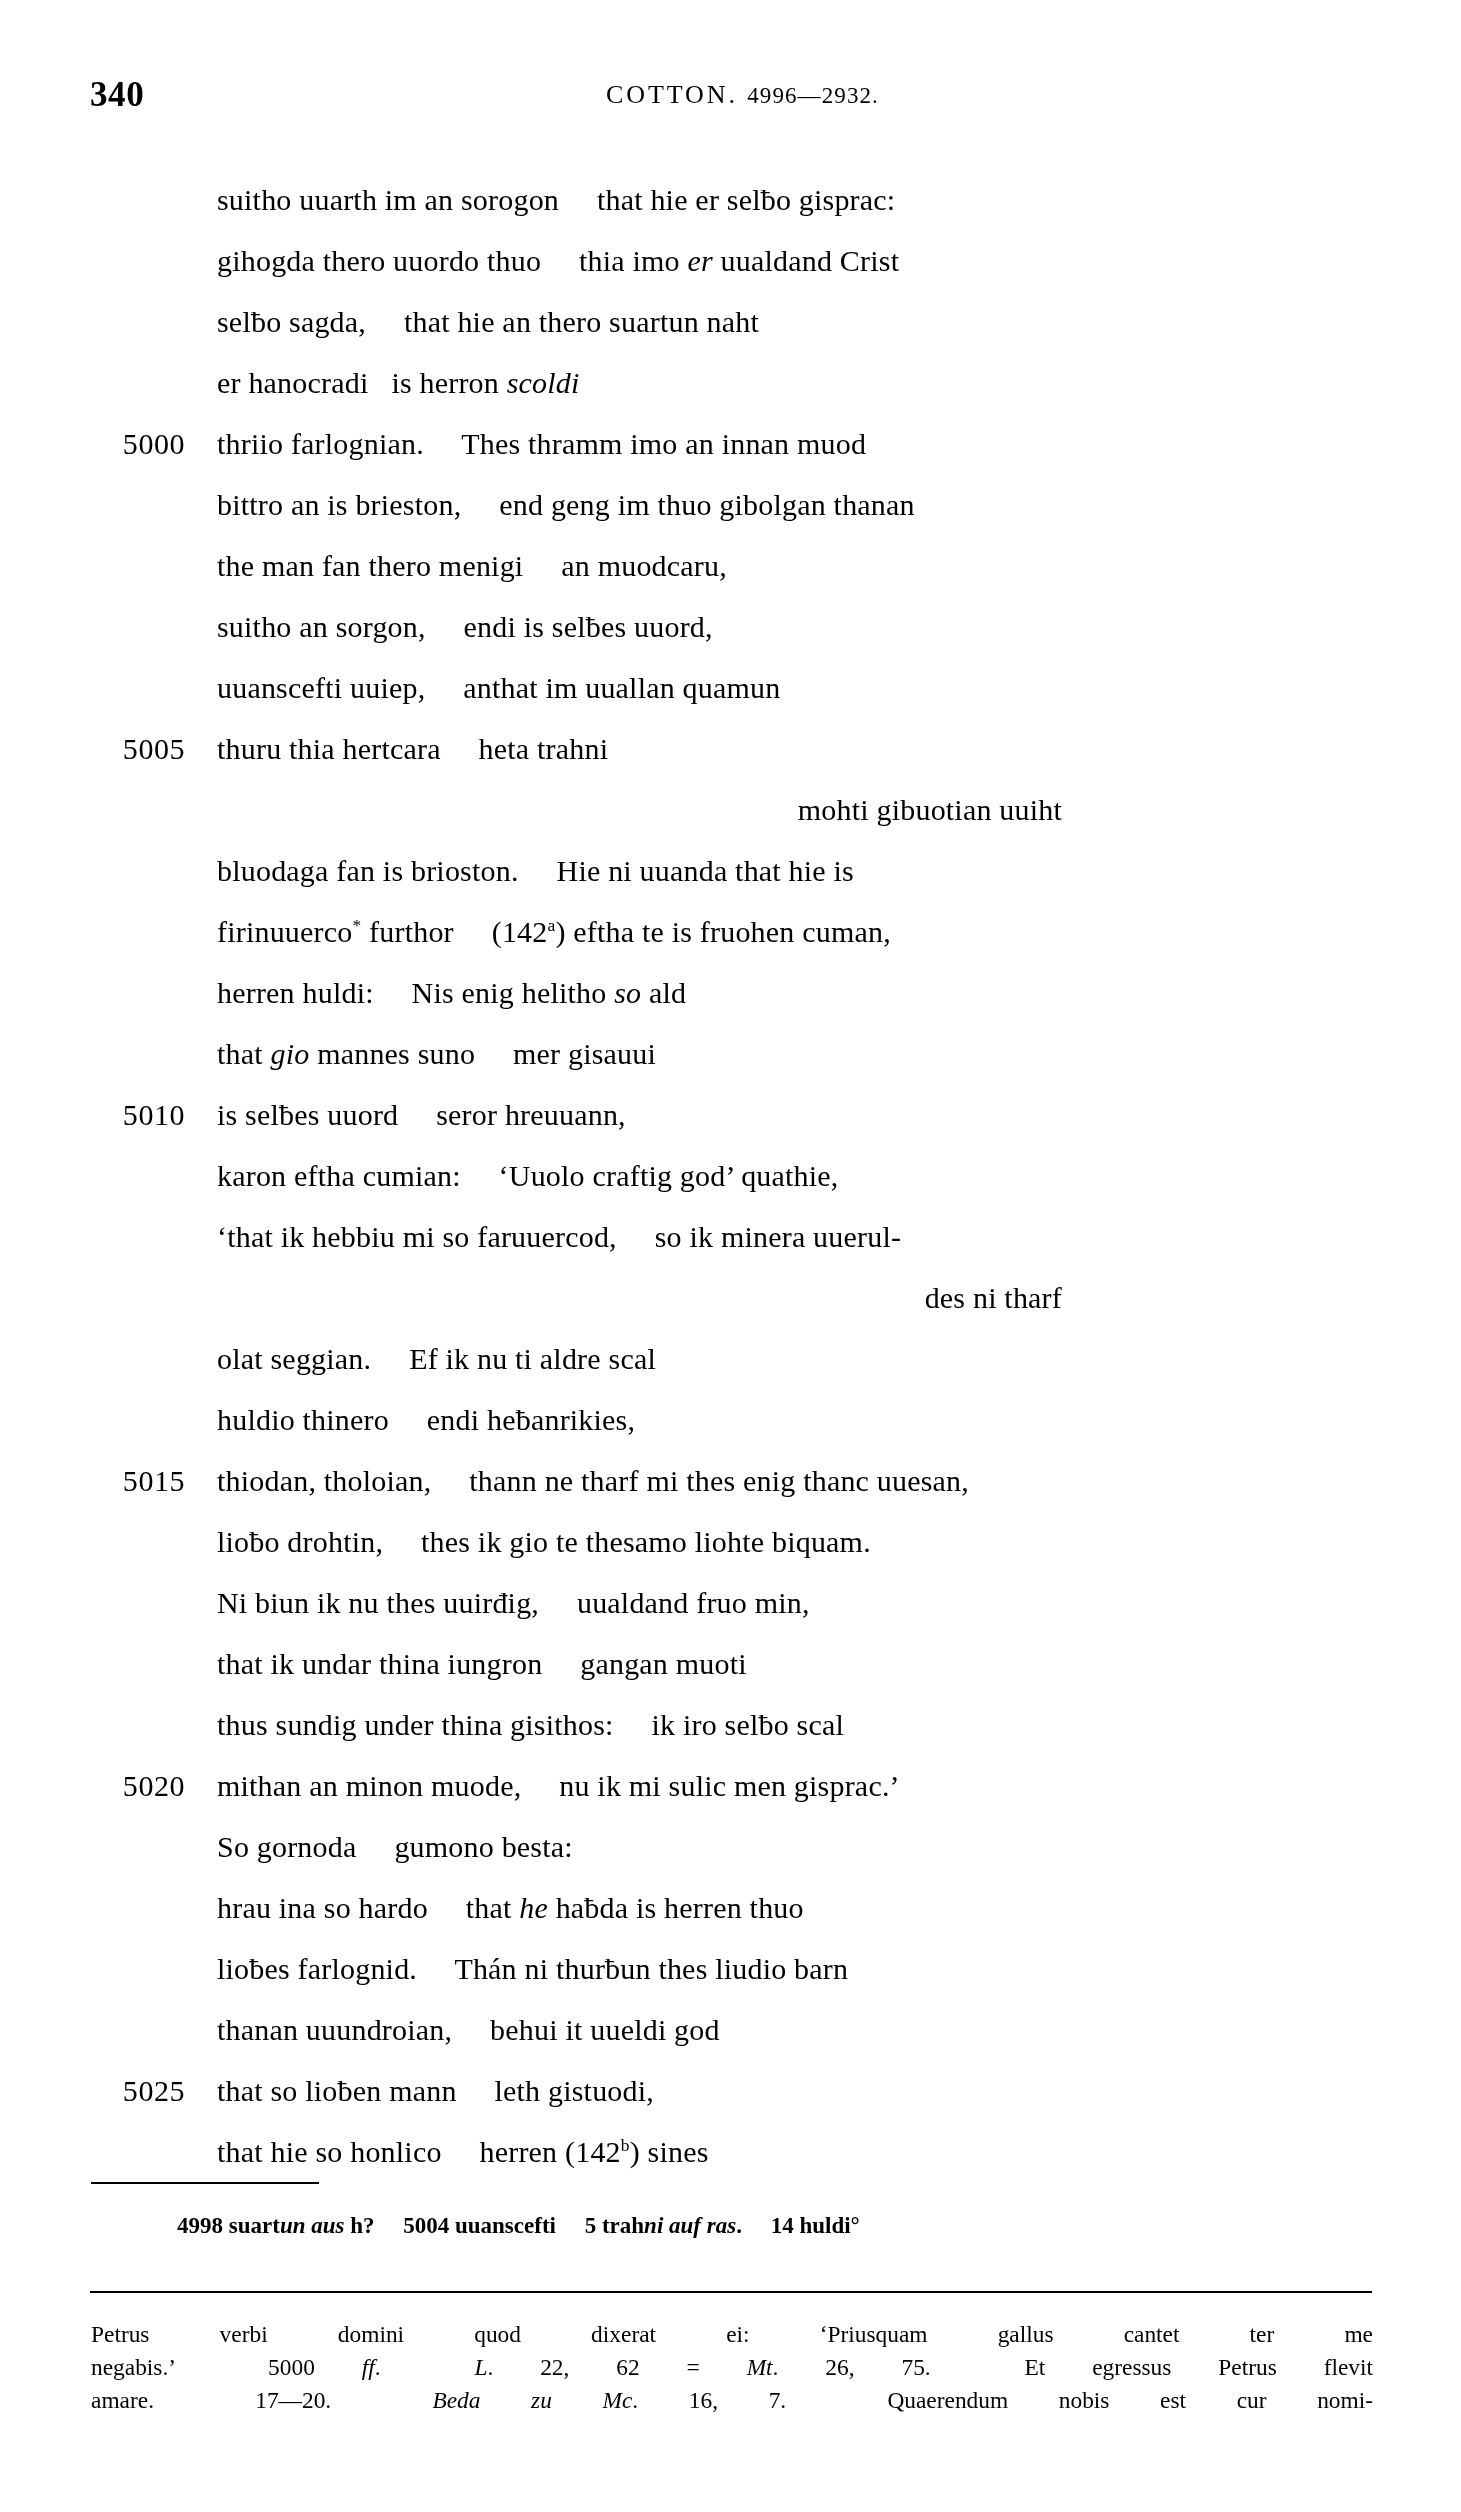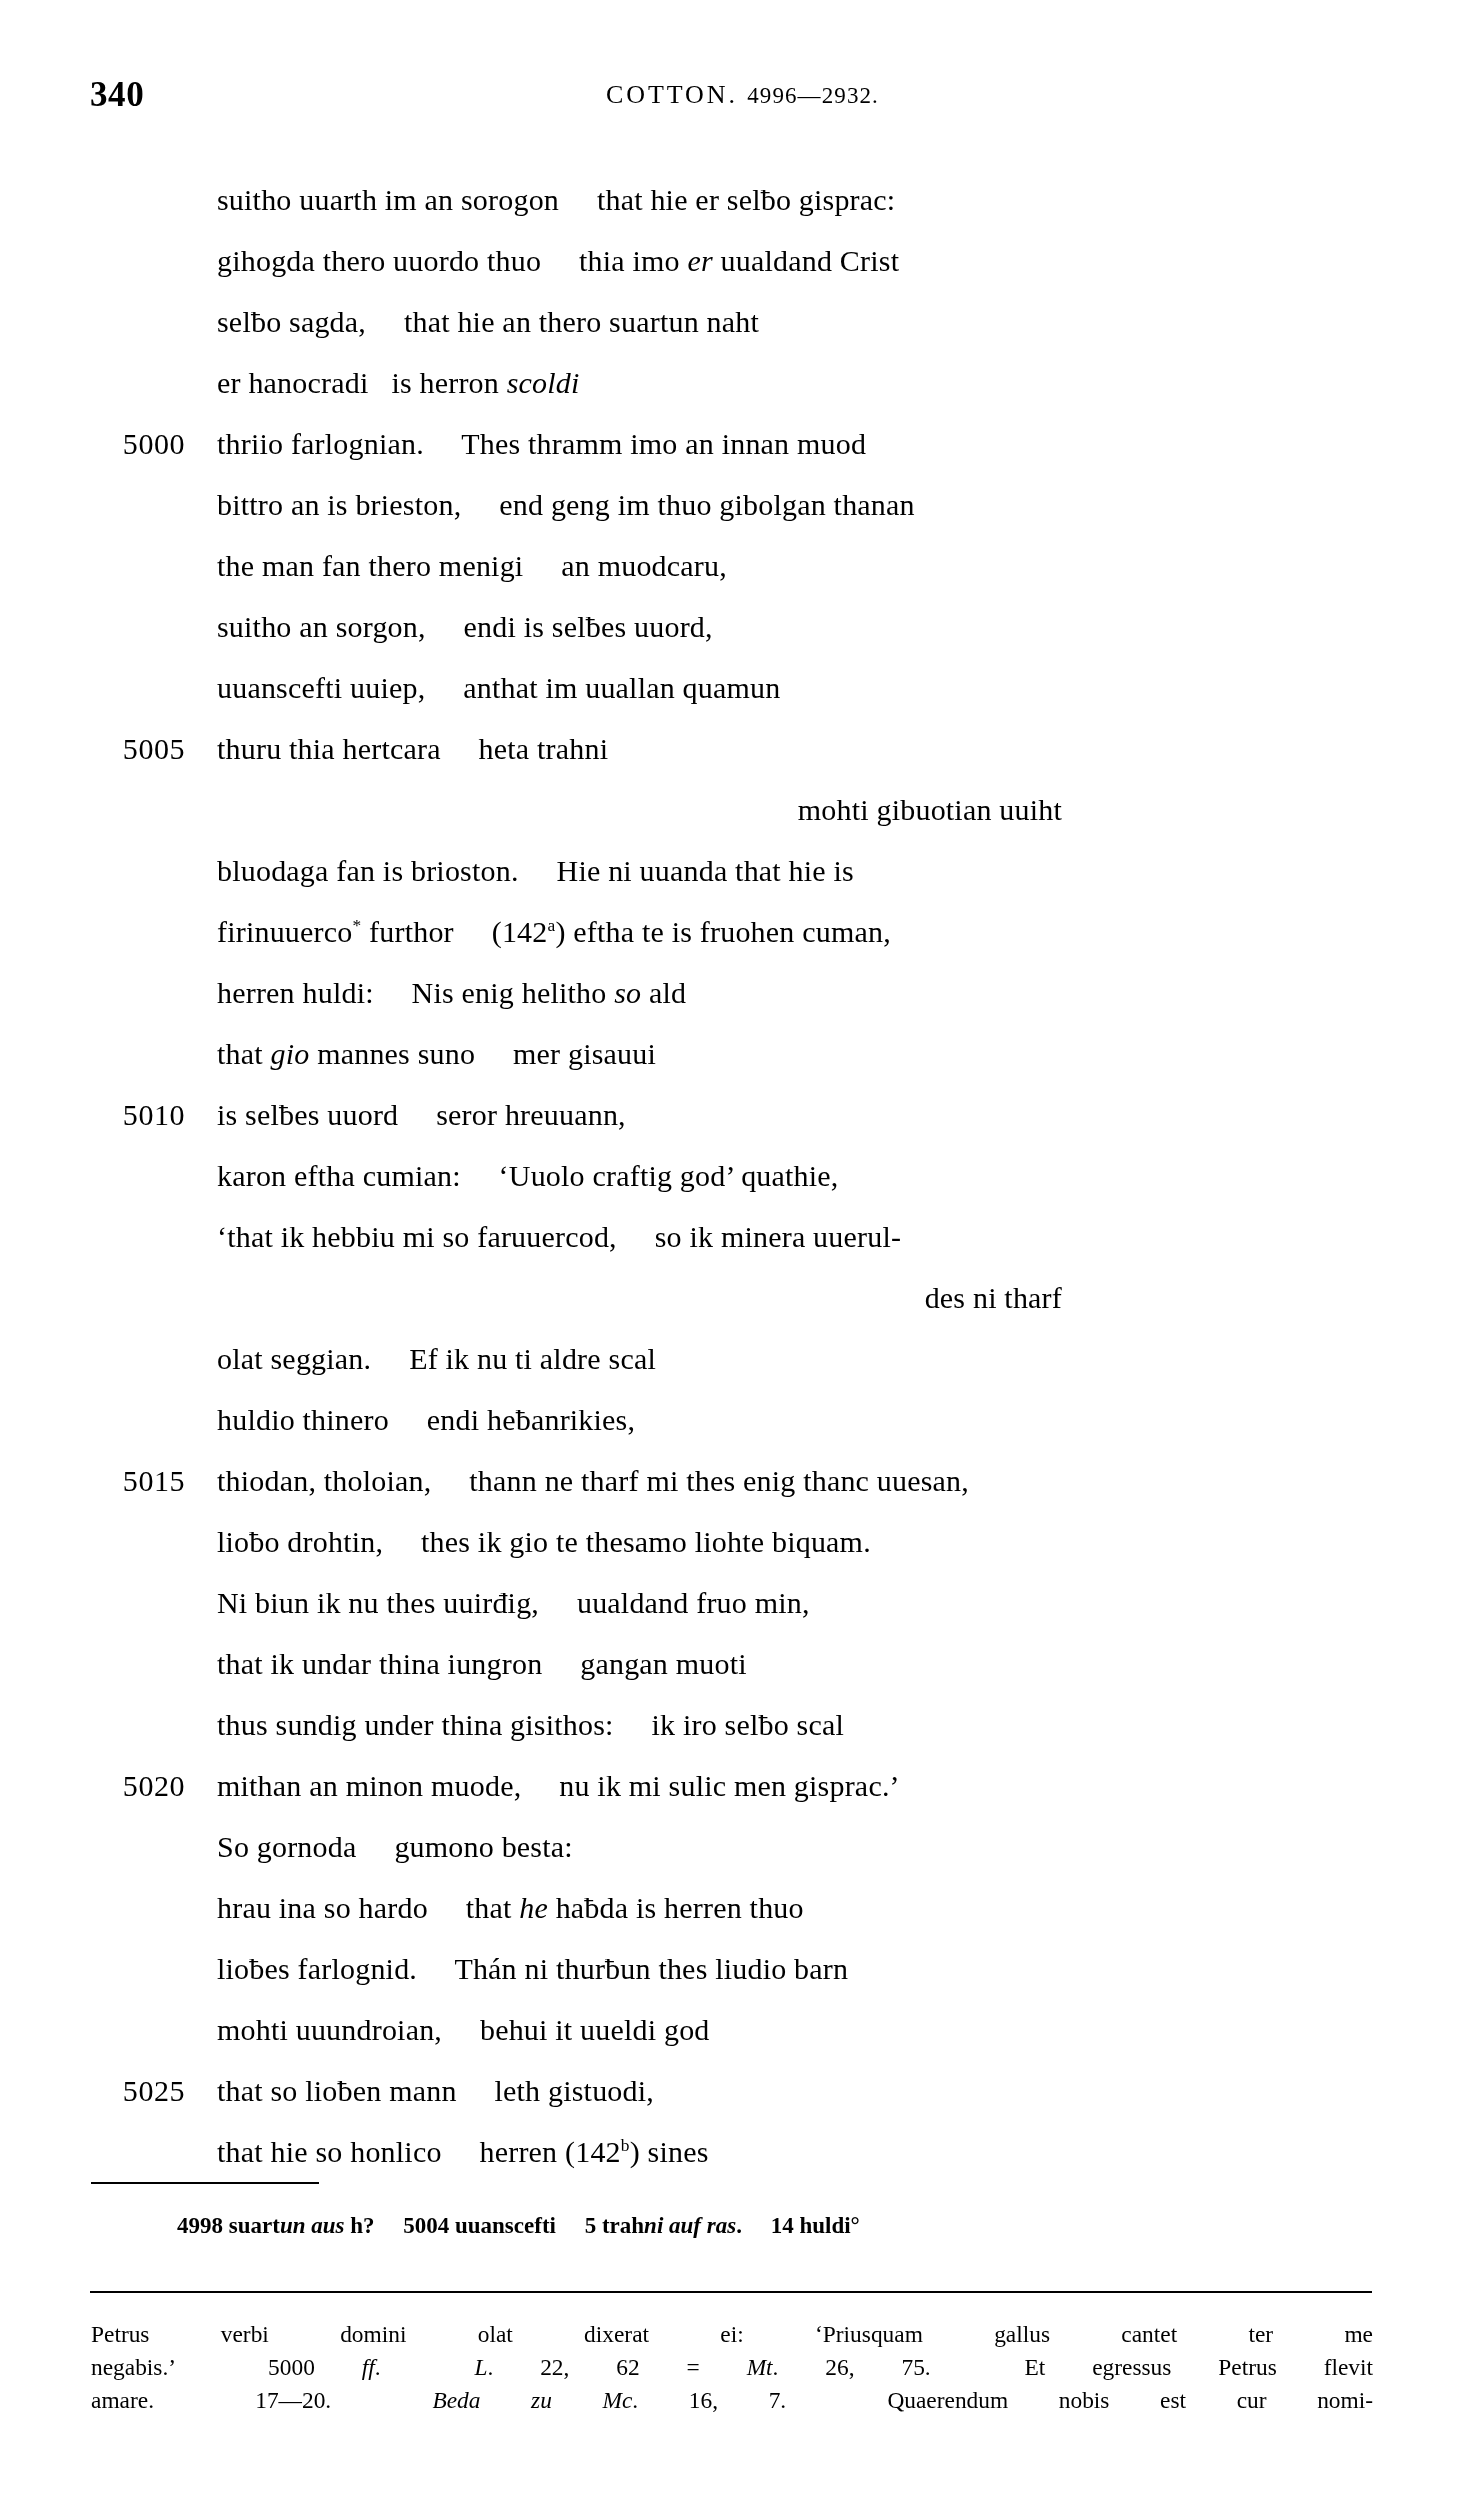--- a/index.html
+++ b/index.html
@@ -192,32 +192,32 @@
       <div class="vline"><span class="vnum"></span><span class="vtext">huldio thinero  endi heƀanrikies,</span></div>
       <div class="vline"><span class="vnum">5015</span><span class="vtext">thiodan, tholoian,  thann ne tharf mi thes enig thanc uuesan,</span></div>
       <div class="vline"><span class="vnum"></span><span class="vtext">lioƀo drohtin,  thes ik gio te thesamo liohte biquam.</span></div>
       <div class="vline"><span class="vnum"></span><span class="vtext">Ni biun ik nu thes uuirđig,  uualdand fruo min,</span></div>
       <div class="vline"><span class="vnum"></span><span class="vtext">that ik undar thina iungron  gangan muoti</span></div>
       <div class="vline"><span class="vnum"></span><span class="vtext">thus sundig under thina gisithos:  ik iro selƀo scal</span></div>
       <div class="vline"><span class="vnum">5020</span><span class="vtext">mithan an minon muode,  nu ik mi sulic men gisprac.’</span></div>
       <div class="vline"><span class="vnum"></span><span class="vtext">So gornoda  gumono besta:</span></div>
       <div class="vline"><span class="vnum"></span><span class="vtext">hrau ina so hardo  that <i>he</i> haƀda is herren thuo</span></div>
       <div class="vline"><span class="vnum"></span><span class="vtext">lioƀes farlognid.  Thán ni thurƀun thes liudio barn</span></div>
-      <div class="vline"><span class="vnum"></span><span class="vtext">mohti uuundroian,  behui it uueldi god</span></div>
+      <div class="vline"><span class="vnum"></span><span class="vtext">thanan uuundroian,  behui it uueldi god</span></div>
       <div class="vline"><span class="vnum">5025</span><span class="vtext">that so lioƀen mann  leth gistuodi,</span></div>
       <div class="vline"><span class="vnum"></span><span class="vtext">that hie so honlico  herren (142<sup>b</sup>) sines</span></div>
     </div>
 
   <div class="rule rule-short"></div>
   <div class="rule rule-long"></div>
 
   <div class="apparatus">
     <div class="app-inner" id="apparatus-line">4998 suart<i>un aus</i> h?  5004 uuanscefti  5 trah<i>ni auf ras</i>.  14 huldi°</div>
   </div>
 
   <div class="latinnote" id="latin-note">
-      <div class="lnline justify">Petrus verbi domini olat dixerat ei: ‘Priusquam gallus cantet ter me</div>
+      <div class="lnline justify">Petrus verbi domini quod dixerat ei: ‘Priusquam gallus cantet ter me</div>
       <div class="lnline justify">negabis.’  5000 <i>ff</i>.  <i>L</i>. 22, 62 = <i>Mt</i>. 26, 75.  Et egressus Petrus flevit</div>
       <div class="lnline justify">amare.  17—20.  <i>Beda zu Mc</i>. 16, 7.  Quaerendum nobis est cur nomi-</div>
     </div>
 
 </div>
 
 
 </body></html>

